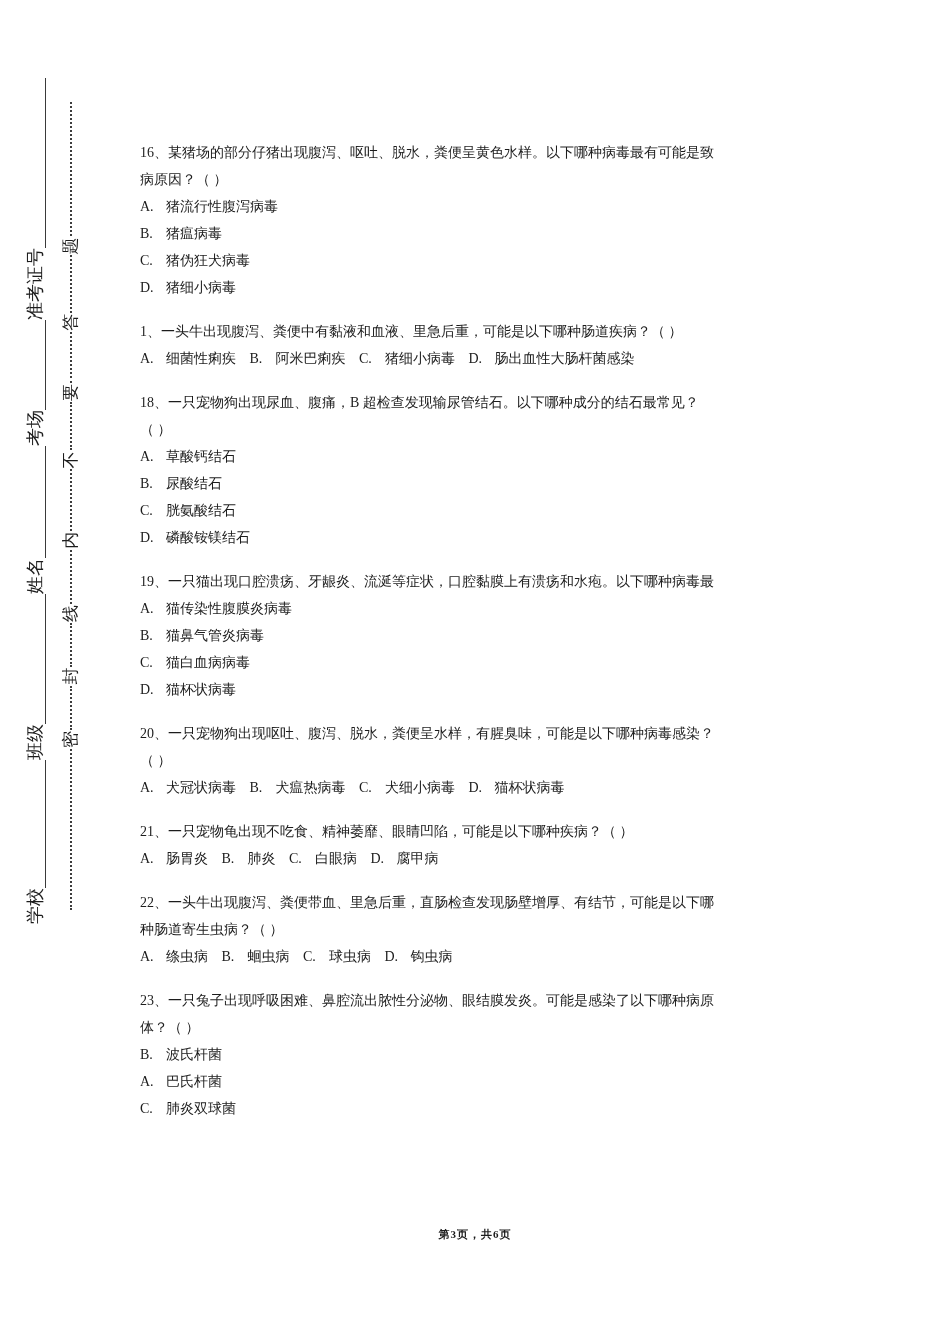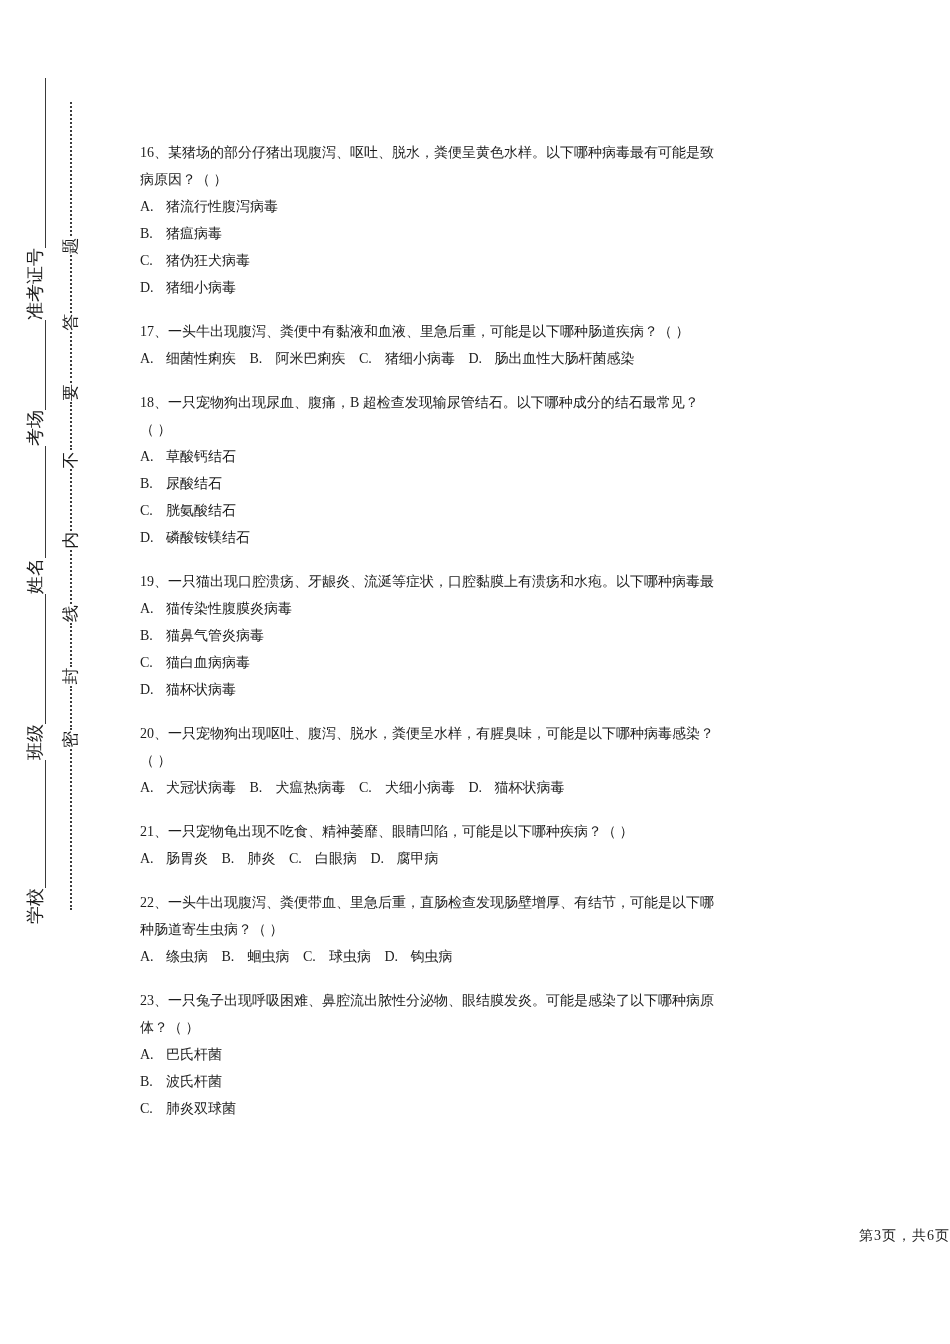--- a/index.html
+++ b/index.html
@@ -10,21 +10,21 @@
   }
   
   .content { position:absolute; left:140px; top:139px; width:700px; font-size:14px; line-height:27px; }
   .question { margin-bottom:17px; }
   .stem-line { white-space:nowrap; }
   .options.stacked .option { white-space:nowrap; }
   .opt-key { display:inline-block; width:26px; }
   .options.inline { white-space:nowrap; }
   .options.inline .option { margin-right:10px; }
   
-  .footer { position:absolute; left:0; right:0; top:1227px; text-align:right; font-size:14px; letter-spacing:1px; }
+  .footer { position:absolute; left:0; right:0; top:1227px; text-align:center; font-size:11px; letter-spacing:1px;font-weight:bold; }
   
   .fields-strip {
     position:absolute; left:14px; top:924px; width:846px; height:32px;
     transform:rotate(-90deg); transform-origin:0 0;
     display:flex; align-items:flex-end; font-size:18px;
   }
   .field-label { line-height:22px; white-space:nowrap; }
   .blank { border-bottom:1.5px solid #3a3a3a; height:21px; }
   .b1{width:128px}.b2{width:130px}.b3{width:112px}.b4{width:90px}.b5{width:170px}
   
@@ -81,21 +81,21 @@
     <div class="stem-line">病原因？（ ）</div>
     <div class="options stacked">
       <div class="option"><span class="opt-key">A.</span><span class="opt-text">猪流行性腹泻病毒</span></div>
       <div class="option"><span class="opt-key">B.</span><span class="opt-text">猪瘟病毒</span></div>
       <div class="option"><span class="opt-key">C.</span><span class="opt-text">猪伪狂犬病毒</span></div>
       <div class="option"><span class="opt-key">D.</span><span class="opt-text">猪细小病毒</span></div>
     </div>
   </div>
 
   <div class="question">
-    <div class="stem-line">17、一头牛出现腹泻、粪便中有黏液和血液、里急后重，可能是以下哪种肠道疾病？（ ）</div>
+    <div class="stem-line">1、一头牛出现腹泻、粪便中有黏液和血液、里急后重，可能是以下哪种肠道疾病？（ ）</div>
     <div class="options inline">
       <span class="option"><span class="opt-key">A.</span><span class="opt-text">细菌性痢疾</span></span>
       <span class="option"><span class="opt-key">B.</span><span class="opt-text">阿米巴痢疾</span></span>
       <span class="option"><span class="opt-key">C.</span><span class="opt-text">猪细小病毒</span></span>
       <span class="option"><span class="opt-key">D.</span><span class="opt-text">肠出血性大肠杆菌感染</span></span>
     </div>
   </div>
 
   <div class="question">
     <div class="stem-line">18、一只宠物狗出现尿血、腹痛，B 超检查发现输尿管结石。以下哪种成分的结石最常见？</div>
@@ -147,21 +147,21 @@
       <span class="option"><span class="opt-key">B.</span><span class="opt-text">蛔虫病</span></span>
       <span class="option"><span class="opt-key">C.</span><span class="opt-text">球虫病</span></span>
       <span class="option"><span class="opt-key">D.</span><span class="opt-text">钩虫病</span></span>
     </div>
   </div>
 
   <div class="question">
     <div class="stem-line">23、一只兔子出现呼吸困难、鼻腔流出脓性分泌物、眼结膜发炎。可能是感染了以下哪种病原</div>
     <div class="stem-line">体？（ ）</div>
     <div class="options stacked">
+      <div class="option"><span class="opt-key">B.</span><span class="opt-text">波氏杆菌</span></div>
       <div class="option"><span class="opt-key">A.</span><span class="opt-text">巴氏杆菌</span></div>
-      <div class="option"><span class="opt-key">B.</span><span class="opt-text">波氏杆菌</span></div>
       <div class="option"><span class="opt-key">C.</span><span class="opt-text">肺炎双球菌</span></div>
     </div>
   </div>
 
 </div>
 
 <div class="footer">第3页，共6页</div>
 
 </body></html>

